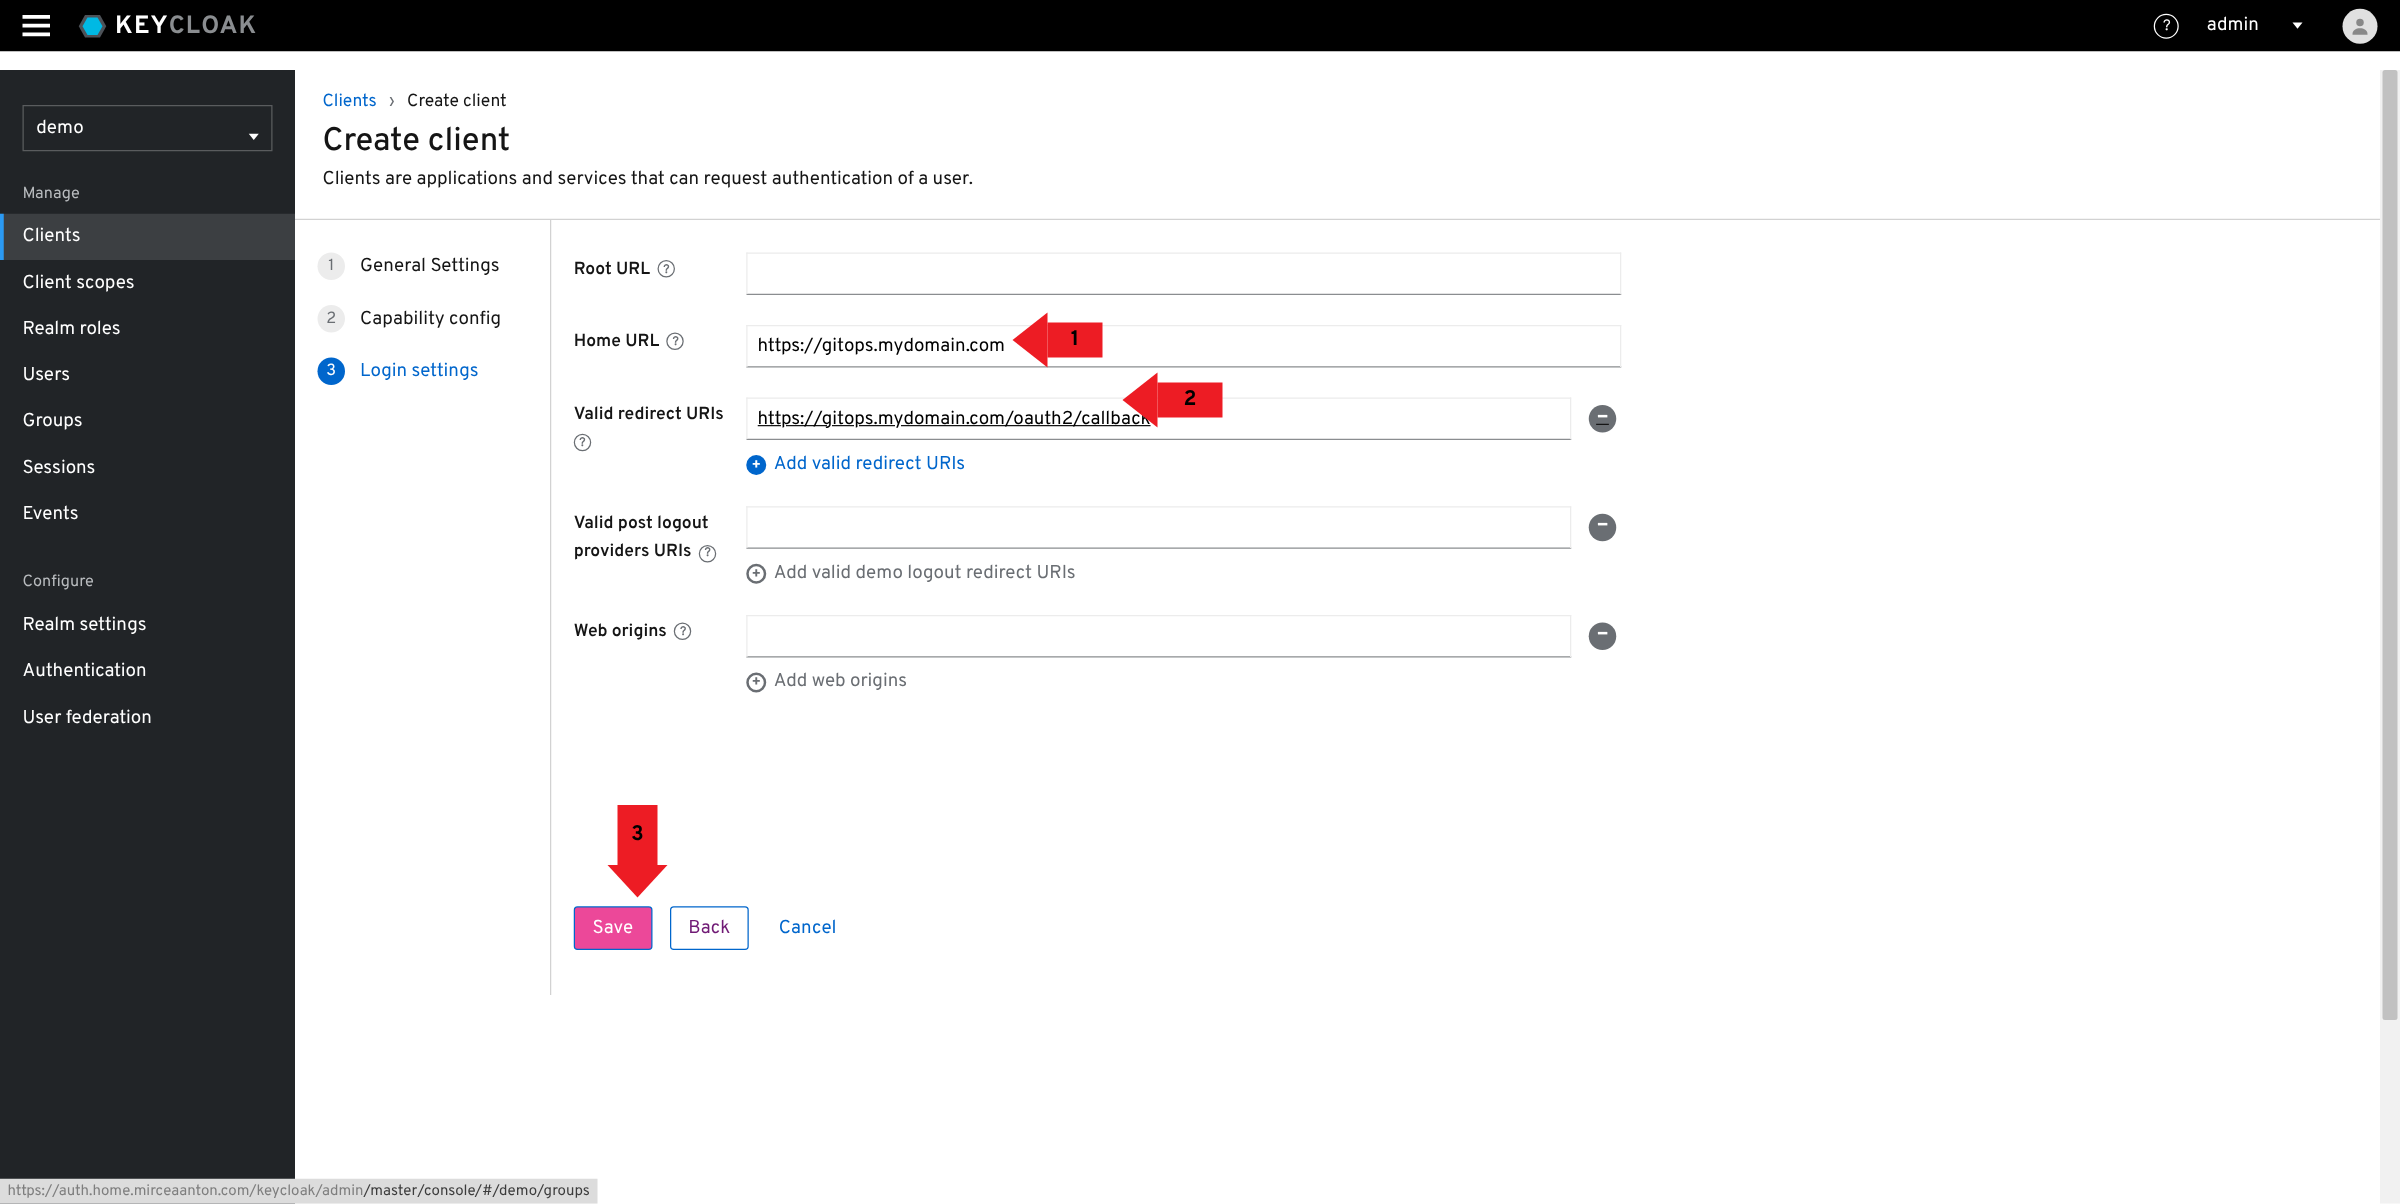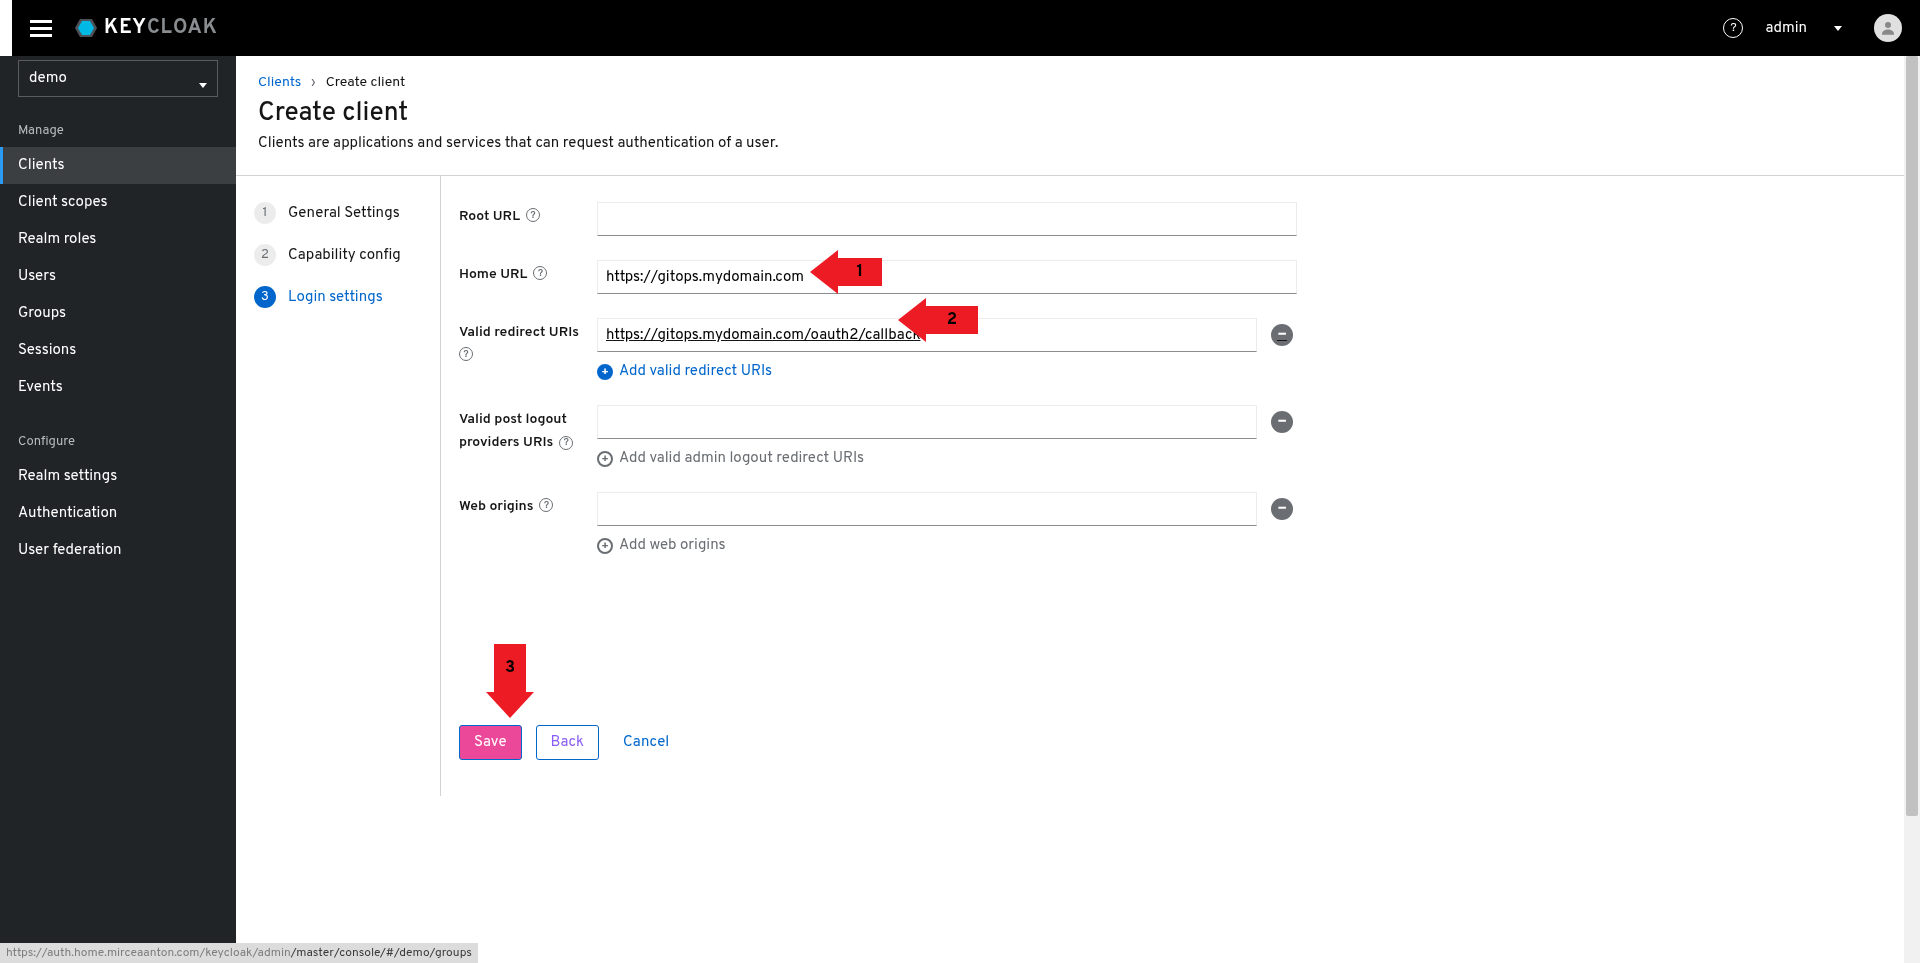--- a/index.html
+++ b/index.html
@@ -1,34 +1,34 @@
 <!DOCTYPE html>
 <html><head>
 <meta charset="utf-8">
 <style>
 * { box-sizing: border-box; margin: 0; padding: 0; font-family: "RedHatText", "Overpass", Arial, sans-serif; }
 body { background:#fff; width:1920px; height:963px; overflow:hidden; position:relative; color:#151515; }
 
 
-.header { position:absolute; top:0; left:0; right:0; height:56px; background:#000; display:flex; align-items:center; padding:0 18px; color:#fff;margin-left:12px; }
+.header { position:absolute; top:0; left:0; right:0; height:41px; background:#000; display:flex; align-items:center; padding:0 18px; color:#fff; }
 .hamburger { width:22px; display:flex; flex-direction:column; gap:4px; cursor:pointer; }
 .hamburger span { height:3px; background:#fff; width:100%; }
 .logo { display:flex; align-items:center; margin-left:22px; font-weight:700; letter-spacing:1px; font-size:20px; }
 .logo-mark { width:24px; height:24px; margin-right:6px; position:relative; }
 .logo-gray { color:#8a8d90; }
 .header-right { margin-left:auto; display:flex; align-items:center; gap:22px; }
 .help-circle { width:20px; height:20px; border:1.6px solid #fff; border-radius:50%; display:flex; align-items:center; justify-content:center; font-size:12px; }
 .user-drop { display:flex; align-items:center; gap:27px; font-size:15px; }
 .caret-down { width:0; height:0; border-left:4px solid transparent; border-right:4px solid transparent; border-top:5px solid #fff; }
 .avatar { width:28px; height:28px; border-radius:50%; background:#e0e0e0; display:flex; align-items:center; justify-content:center; margin-left:10px; }
 .avatar svg { width:18px; height:18px; fill:#888; }
 
 
 .sidebar { position:absolute; top:56px; bottom:0; left:0; width:236px; background:#212427; color:#fff; font-size:15px; }
-.realm-select { margin:4px 18px 12px; border:1px solid #5a5c5e; padding:8px 10px; display:flex; align-items:flex-end; justify-content:space-between; cursor:pointer; }
+.realm-select { margin:28px 18px 12px; border:1px solid #5a5c5e; padding:8px 10px; display:flex; align-items:flex-end; justify-content:space-between; cursor:pointer; }
 .realm-select .caret-down { border-top-color:#fff; }
 .side-heading { padding:14px 18px 8px; font-size:13px; color:#b8bbbe; }
 .side-item { display:block; padding:9px 18px; color:#fff; text-decoration:none; cursor:pointer; }
 .side-item.active { background:#3c3f42; position:relative; }
 .side-item.active::before { content:""; position:absolute; left:0; top:0; bottom:0; width:3px; background:#2b9af3; }
 
 
 .main { position:absolute; top:56px; left:236px; right:0; bottom:0; background:#fff; overflow:hidden; }
 .main-inner { padding:18px 0 0 22px; }
 .breadcrumb { font-size:14px; display:flex; align-items:center; gap:10px; }
@@ -58,21 +58,21 @@
 .minus-btn { width:22px; height:22px; border-radius:50%; background:#6a6e73; color:#fff; display:flex; align-items:center; justify-content:center; margin-left:14px; cursor:pointer; font-weight:700; line-height:1; }
 .add-link { display:flex; align-items:center; gap:6px; color:#0066cc; font-size:15px; cursor:pointer; margin-top:4px; }
 .add-link.gray { color:#6a6e73; cursor:default; }
 .plus-c { width:16px; height:16px; border-radius:50%; border:2px solid currentColor; display:flex; align-items:center; justify-content:center; font-size:12px; font-weight:700; line-height:1; }
 .plus-c.fill { background:#0066cc; color:#fff; border-color:#0066cc; }
 .plus-c.fill span { color:#fff; }
 
 .actions { margin-top:170px; display:flex; align-items:center; gap:14px; }
 .btn { padding:7px 14px; font-size:15px; border-radius:3px; cursor:pointer; }
 .btn-primary { background:#ec4899; color:#fff; border:1px solid #0066cc; }
-.btn-secondary { background:#fff; color:#8b5cf6; border:1px solid #0066cc; }
+.btn-secondary { background:#fff; color:#701a75; border:1px solid #0066cc; }
 .btn-link { background:none; border:none; color:#0066cc; padding:7px 10px; }
 
 
 .arrow-r { position:absolute; display:flex; align-items:center; pointer-events:none; z-index:50; }
 .arrow-r .head { width:0; height:0; border-top:22px solid transparent; border-bottom:22px solid transparent; border-right:28px solid #ed1c24; }
 .arrow-r .body { height:28px; background:#ed1c24; display:flex; align-items:center; justify-content:center; color:#000; font-weight:700; font-size:17px; }
 .arrow-d { position:absolute; display:flex; flex-direction:column; align-items:center; pointer-events:none; z-index:50; }
 .arrow-d .body { width:32px; background:#ed1c24; display:flex; align-items:center; justify-content:center; color:#000; font-weight:700; font-size:17px; }
 .arrow-d .head { width:0; height:0; border-left:24px solid transparent; border-right:24px solid transparent; border-top:26px solid #ed1c24; }
 
@@ -213,21 +213,21 @@
             <span class="help-i">?</span>
           </span>
         </div>
         <div class="fctrl col">
           <div style="display:flex;align-items:center;">
             <input class="text narrow" value="" style="">
             <div class="minus-btn">−</div>
           </div>
           <div class="add-link gray">
             <span class="plus-c">+</span>
-            <span>Add valid admin logout redirect URIs</span>
+            <span>Add valid demo logout redirect URIs</span>
           </div>
         </div>
       </div>
 
       <div class="frow">
         <div class="flabel">
           <span>Web origins</span>
           <span class="help-i">?</span>
         </div>
         <div class="fctrl col">

